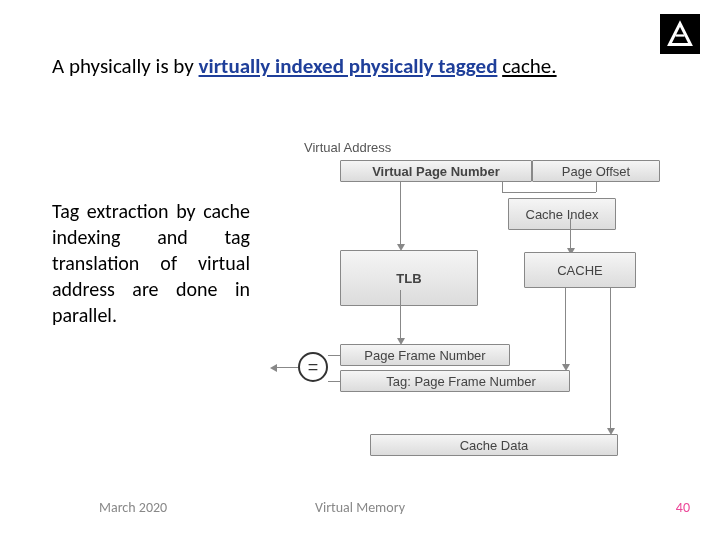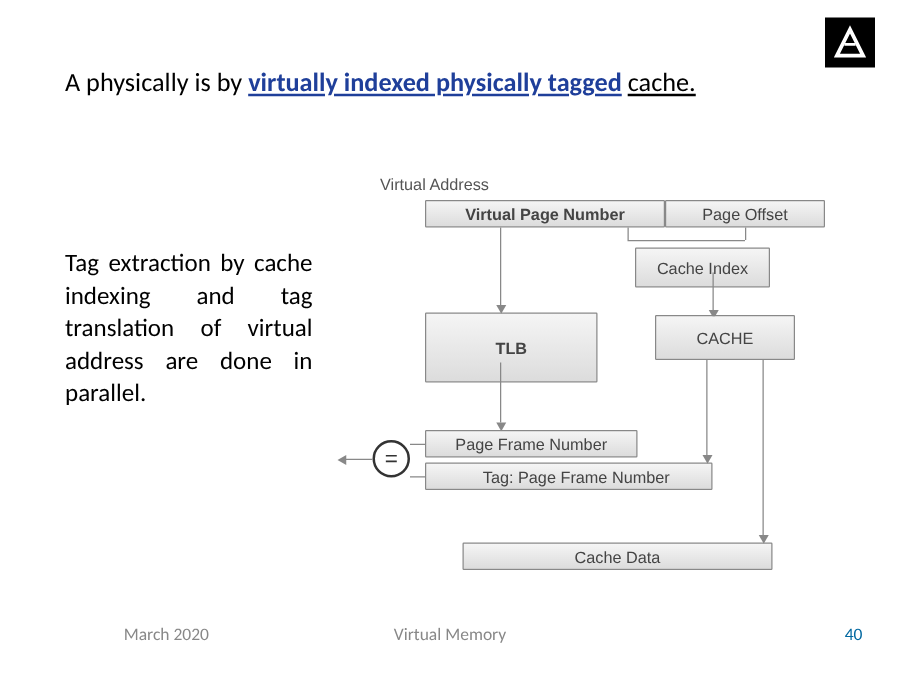--- a/index.html
+++ b/index.html
@@ -62,21 +62,21 @@
     width: 720px;
     text-align: center;
     color: #888;
     font-size: 14px;
     margin-top: 15px;
   }
   .footer-page {
     position: absolute;
     bottom: 24px;
     right: 30px;
-    color: #0369a1;
+    color: #ec4899;
     font-size: 14px;
     text-align: right;
   }
   
   .diagram {
     position: absolute;
     top: 140px;
     left: 270px;
     width: 420px;
     height: 330px;

